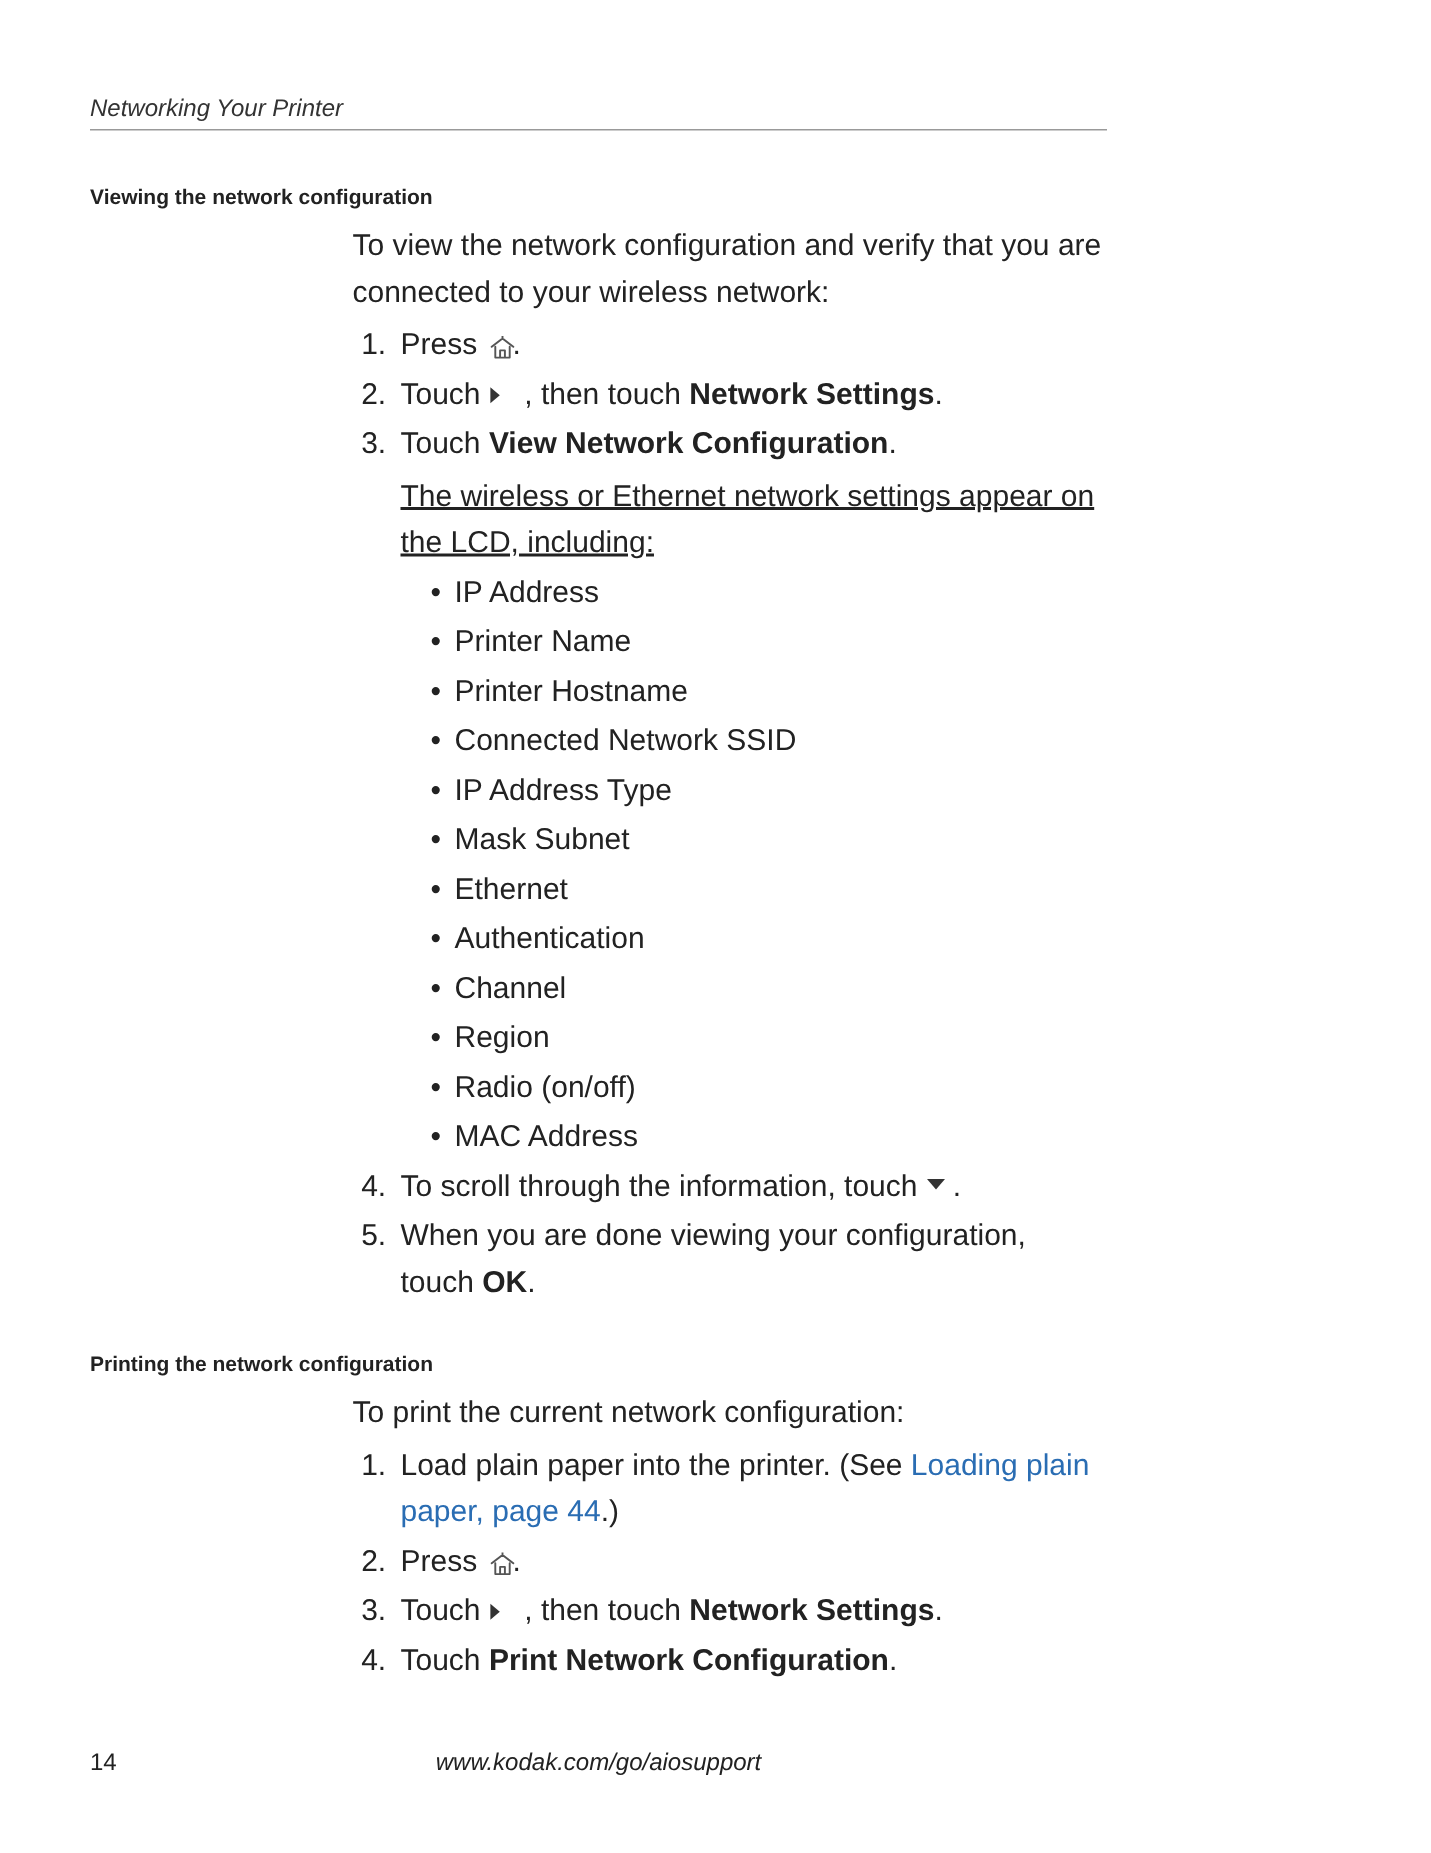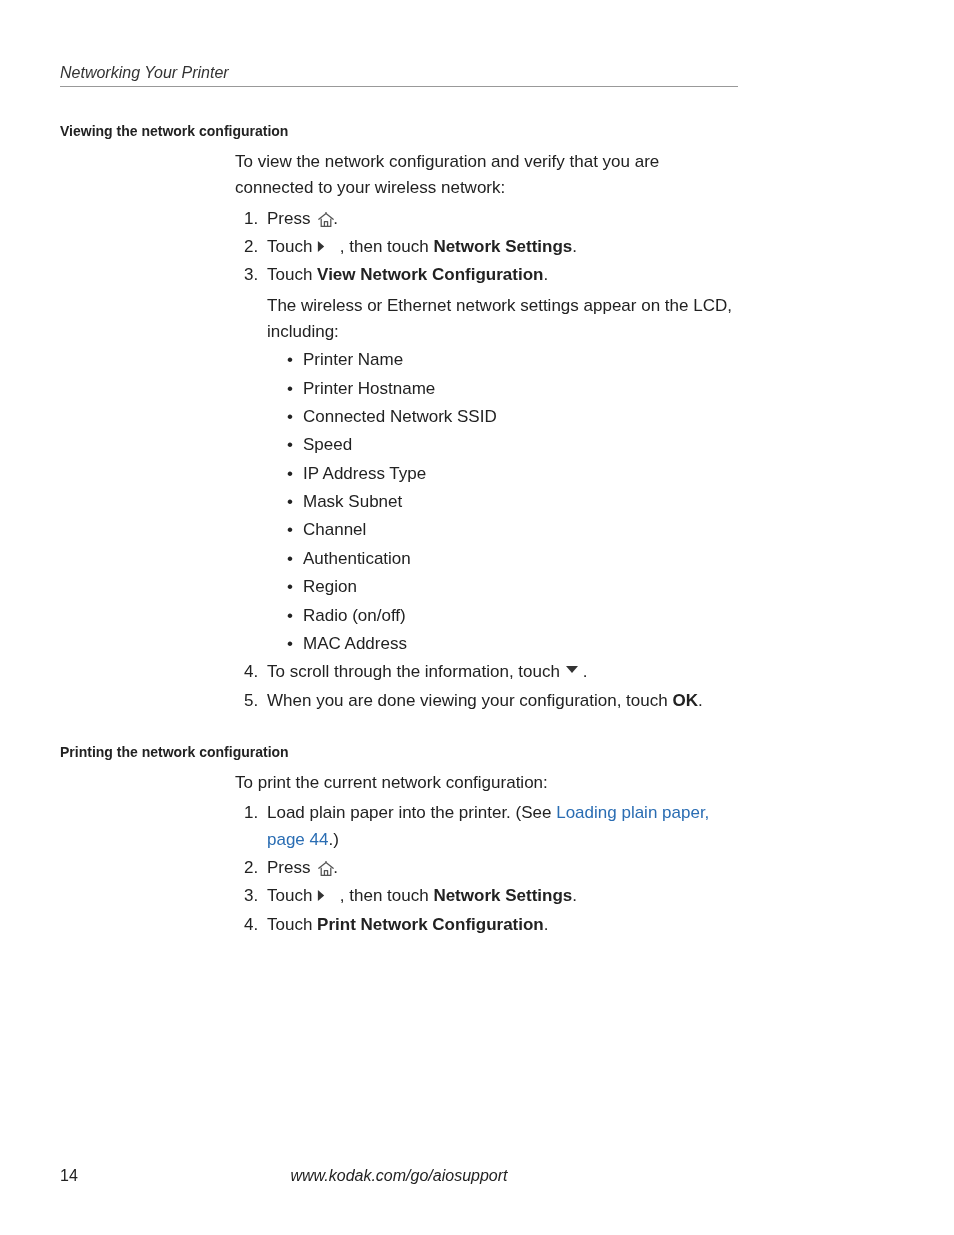--- a/index.html
+++ b/index.html
@@ -30,21 +30,21 @@
   }
   h2.section-heading {
     font-size: 14px;
     font-weight: 700;
     margin: 0 0 10px 0;
     color: #222;
   }
   .body-block {
     margin-left: 175px;
     max-width: 640px;
-    font-size: 17px;
+    font-size: 20px;
     line-height: 1.55;
     color: #222;
   }
   .body-block p { margin: 0 0 4px 0; }
   ol.num {
     list-style: decimal;
     margin: 4px 0 0 0;
     padding-left: 28px;
   }
   ol.num > li {
@@ -63,20 +63,21 @@
   }
   ul.bul > li::before {
     content: "•";
     position: absolute;
     left: 0;
     top: 0;
     color: #222;
   }
   .sub-para {
     margin-top: 4px;
+    text-decoration: underline;
   }
   strong { font-weight: 700; text-align: center; }
   a.xref { color: #2a6db3; text-decoration: none; }
   .icon {
     display: inline-block;
     vertical-align: -2px;
     width: 18px; height: 14px;
   }
   .icon.home svg, .icon.right svg, .icon.down svg { display: block; }
   .footer {
@@ -123,28 +124,29 @@
           <svg viewBox="0 0 10 14" width="9" height="13">
               <path d="M1 1 L8 7 L1 13 Z" fill="#333"></path>
             </svg>
         </span><span> , then touch </span><strong>Network Settings</strong><span>.</span>
       </li>
 
       <li>
         <span>Touch </span><strong>View Network Configuration</strong><span>.</span>
         <div class="sub-para">The wireless or Ethernet network settings appear on the LCD, including:</div>
         <ul class="bul">
+          <li>IP Address</li>
           <li>Printer Name</li>
           <li>Printer Hostname</li>
           <li>Connected Network SSID</li>
-          <li>Speed</li>
           <li>IP Address Type</li>
           <li>Mask Subnet</li>
+          <li>Ethernet</li>
+          <li>Authentication</li>
           <li>Channel</li>
-          <li>Authentication</li>
           <li>Region</li>
           <li>Radio (on/off)</li>
           <li>MAC Address</li>
         </ul>
       </li>
 
       <li>
         <span>To scroll through the information, touch </span>
         <span class="icon down">
           <svg viewBox="0 0 14 10" width="14" height="10">

